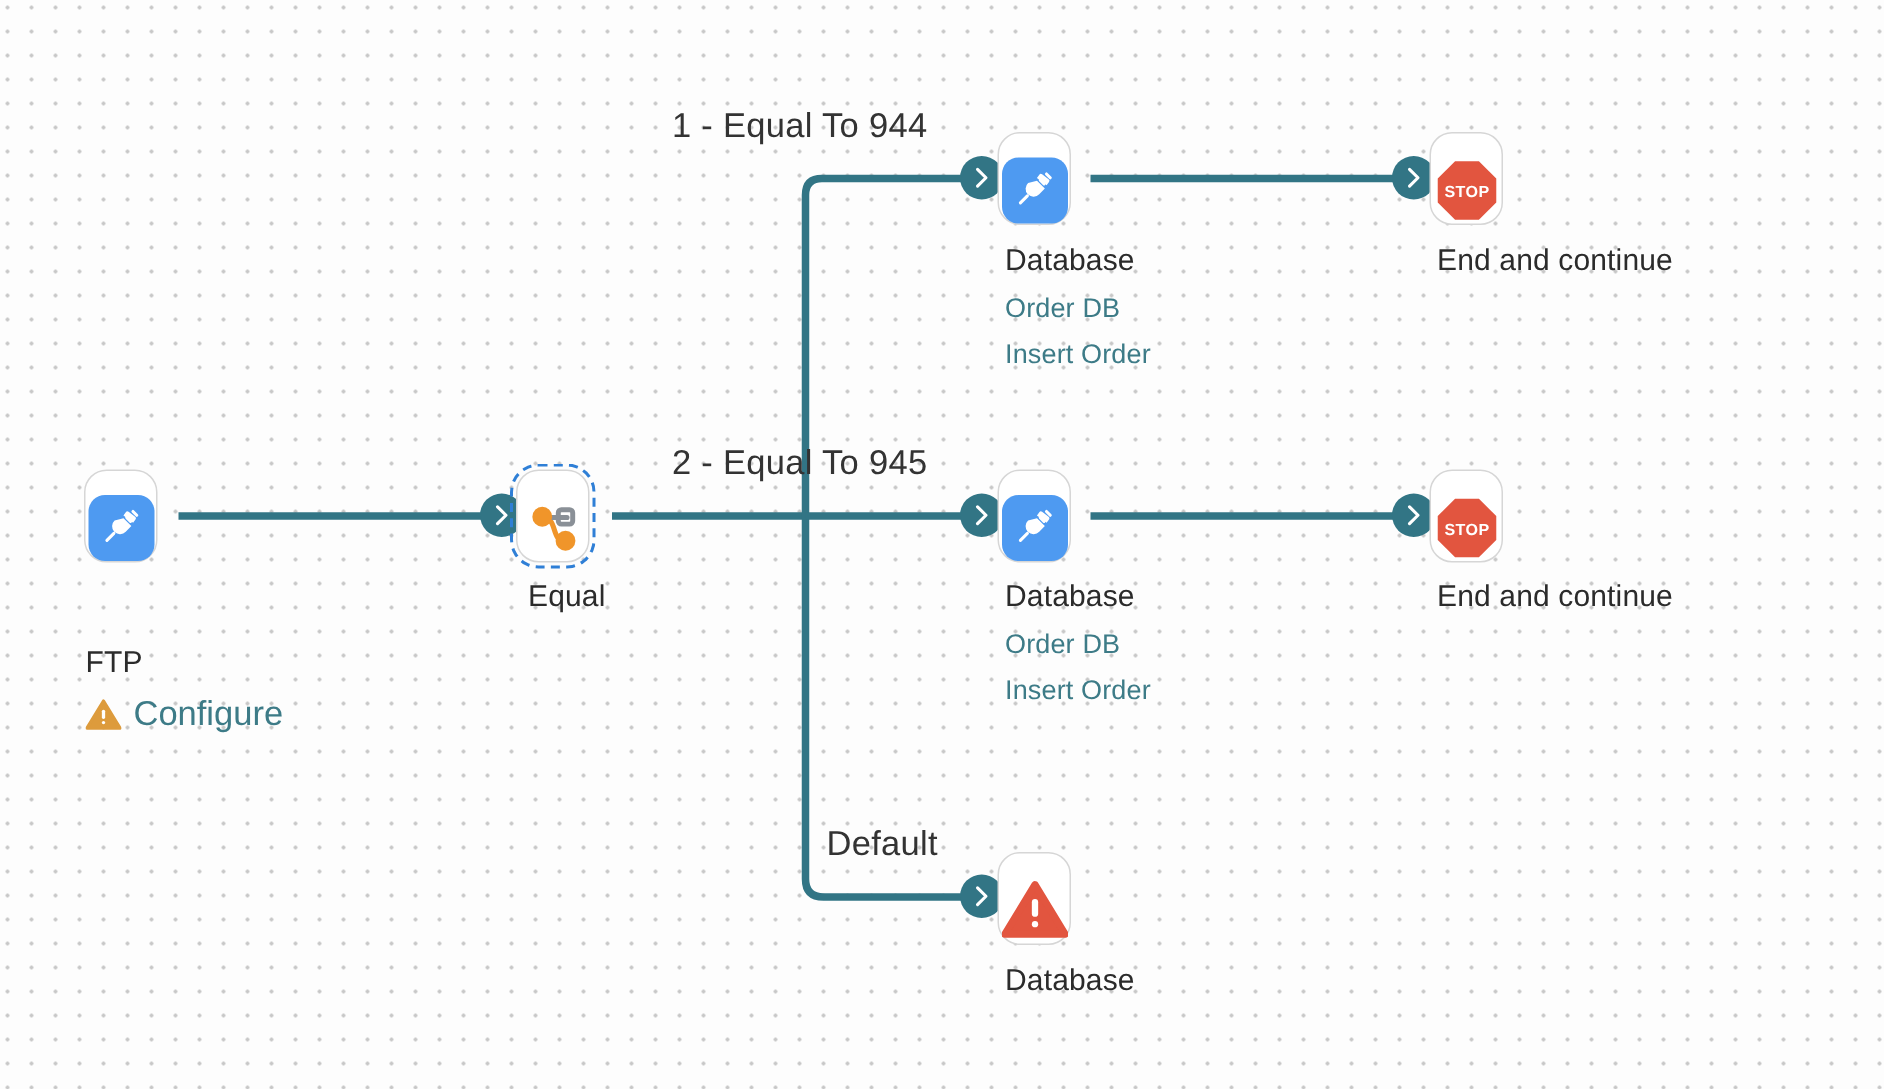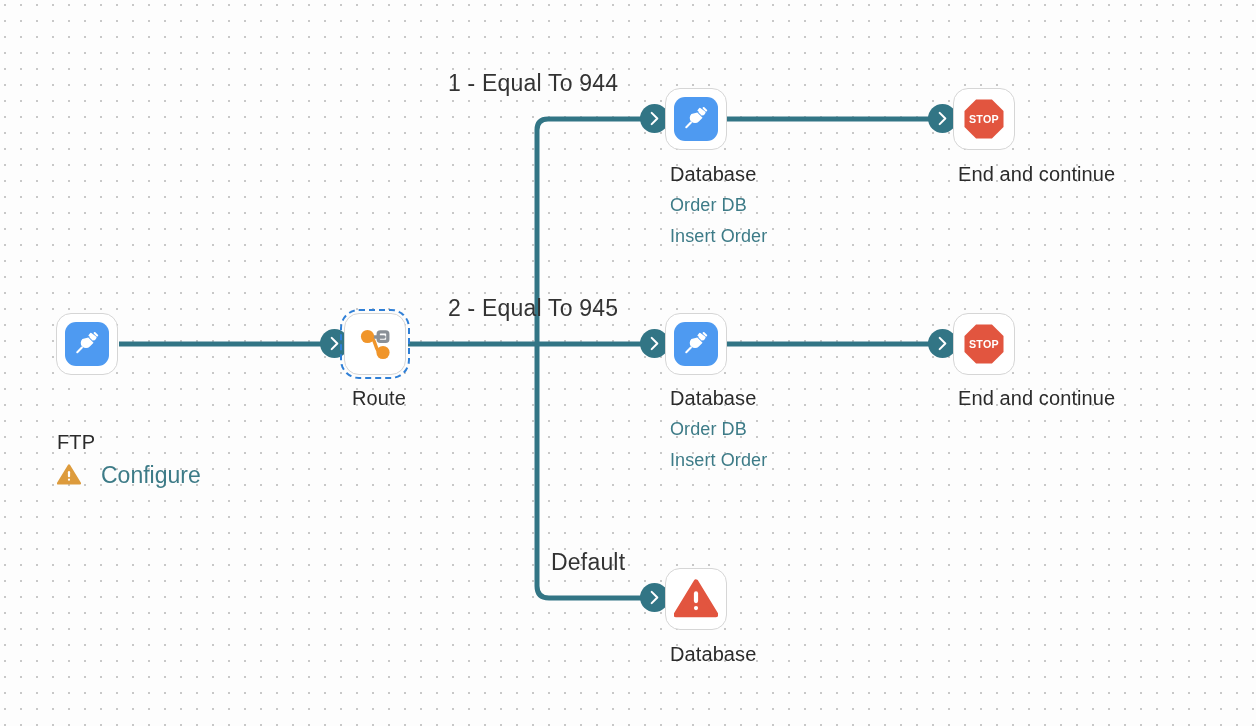--- a/index.html
+++ b/index.html
@@ -30,28 +30,28 @@
     left: 0;
     top: 0;
     width: 1256px;
     height: 726px;
     pointer-events: none;
   }
 
   
   .node {
     position: absolute;
-    width: 62px;
+    width: 49px;
     height: 62px;
     box-sizing: border-box;
     border-radius: 15px;
     background: #ffffff;
     border: 1.6px solid #d6d6d6;
     display: flex;
-    align-items: center;
+    align-items: flex-end;
     justify-content: center;
   }
   .node.selected {
     border: 1.6px solid #d6d6d6;
     outline: 2px dashed #2f7fd6;
     outline-offset: 2px;
   }
 
   .icon-box {
     width: 44px;
@@ -81,21 +81,22 @@
     font-size: 18px;
     color: #3d7b87;
     letter-spacing: 0.1px;
     margin-top: 12px;
   }
   .lbl-config {
     font-size: 23px;
     color: #3d7b87;
     margin-top: 12px;
     display: flex;
-    gap: 20px;
+    align-items: center;
+    gap: 8px;
     cursor: pointer;
   }
 
   
   .edge-label {
     position: absolute;
     font-size: 23px;
     color: #333333;
     white-space: nowrap;
     letter-spacing: 0.2px;
@@ -216,21 +217,21 @@
       <svg width="40" height="40" viewBox="0 0 40 40" aria-hidden="true">
         <path d="M13 13 C 23 13, 18 29, 28 29" stroke="#f0952a" stroke-width="3.4" fill="none" stroke-linecap="round"></path>
         <path d="M13 13 L 29 13" stroke="#8a9097" stroke-width="3.4" fill="none" stroke-linecap="round"></path>
         <circle cx="12.5" cy="12.5" r="6.6" fill="#f0952a"></circle>
         <circle cx="28" cy="28.5" r="6.6" fill="#f0952a"></circle>
         <rect x="23.2" y="7.8" width="9.6" height="9.6" rx="2.1" fill="none" stroke="#8a9097" stroke-width="3.3"></rect>
       </svg>
     </div>
   </div>
   <div class="node-labels" style="left:352px; top:388px;">
-    <div class="lbl-title">Route</div>
+    <div class="lbl-title">Equal</div>
   </div>
 
   <div class="node" style="left:665px; top:88px;">
     <div class="icon-box plug">
       <svg width="30" height="30" viewBox="0 0 32 32" aria-hidden="true">
         <g fill="#ffffff">
           <path d="M20.6 5.3 a1.4 1.4 0 0 1 2.0 0 l4.1 4.1 a1.4 1.4 0 0 1 0 2.0
                    l-2.0 2.0 -6.1 -6.1 z" transform="rotate(-8 16 16)"></path>
           <path d="M17.4 9.0 l5.6 5.6 -4.0 4.0 a5.6 5.6 0 0 1 -7.9 0.3
                    l-0.3 -0.3 a5.6 5.6 0 0 1 0.3 -7.9 z"></path>

